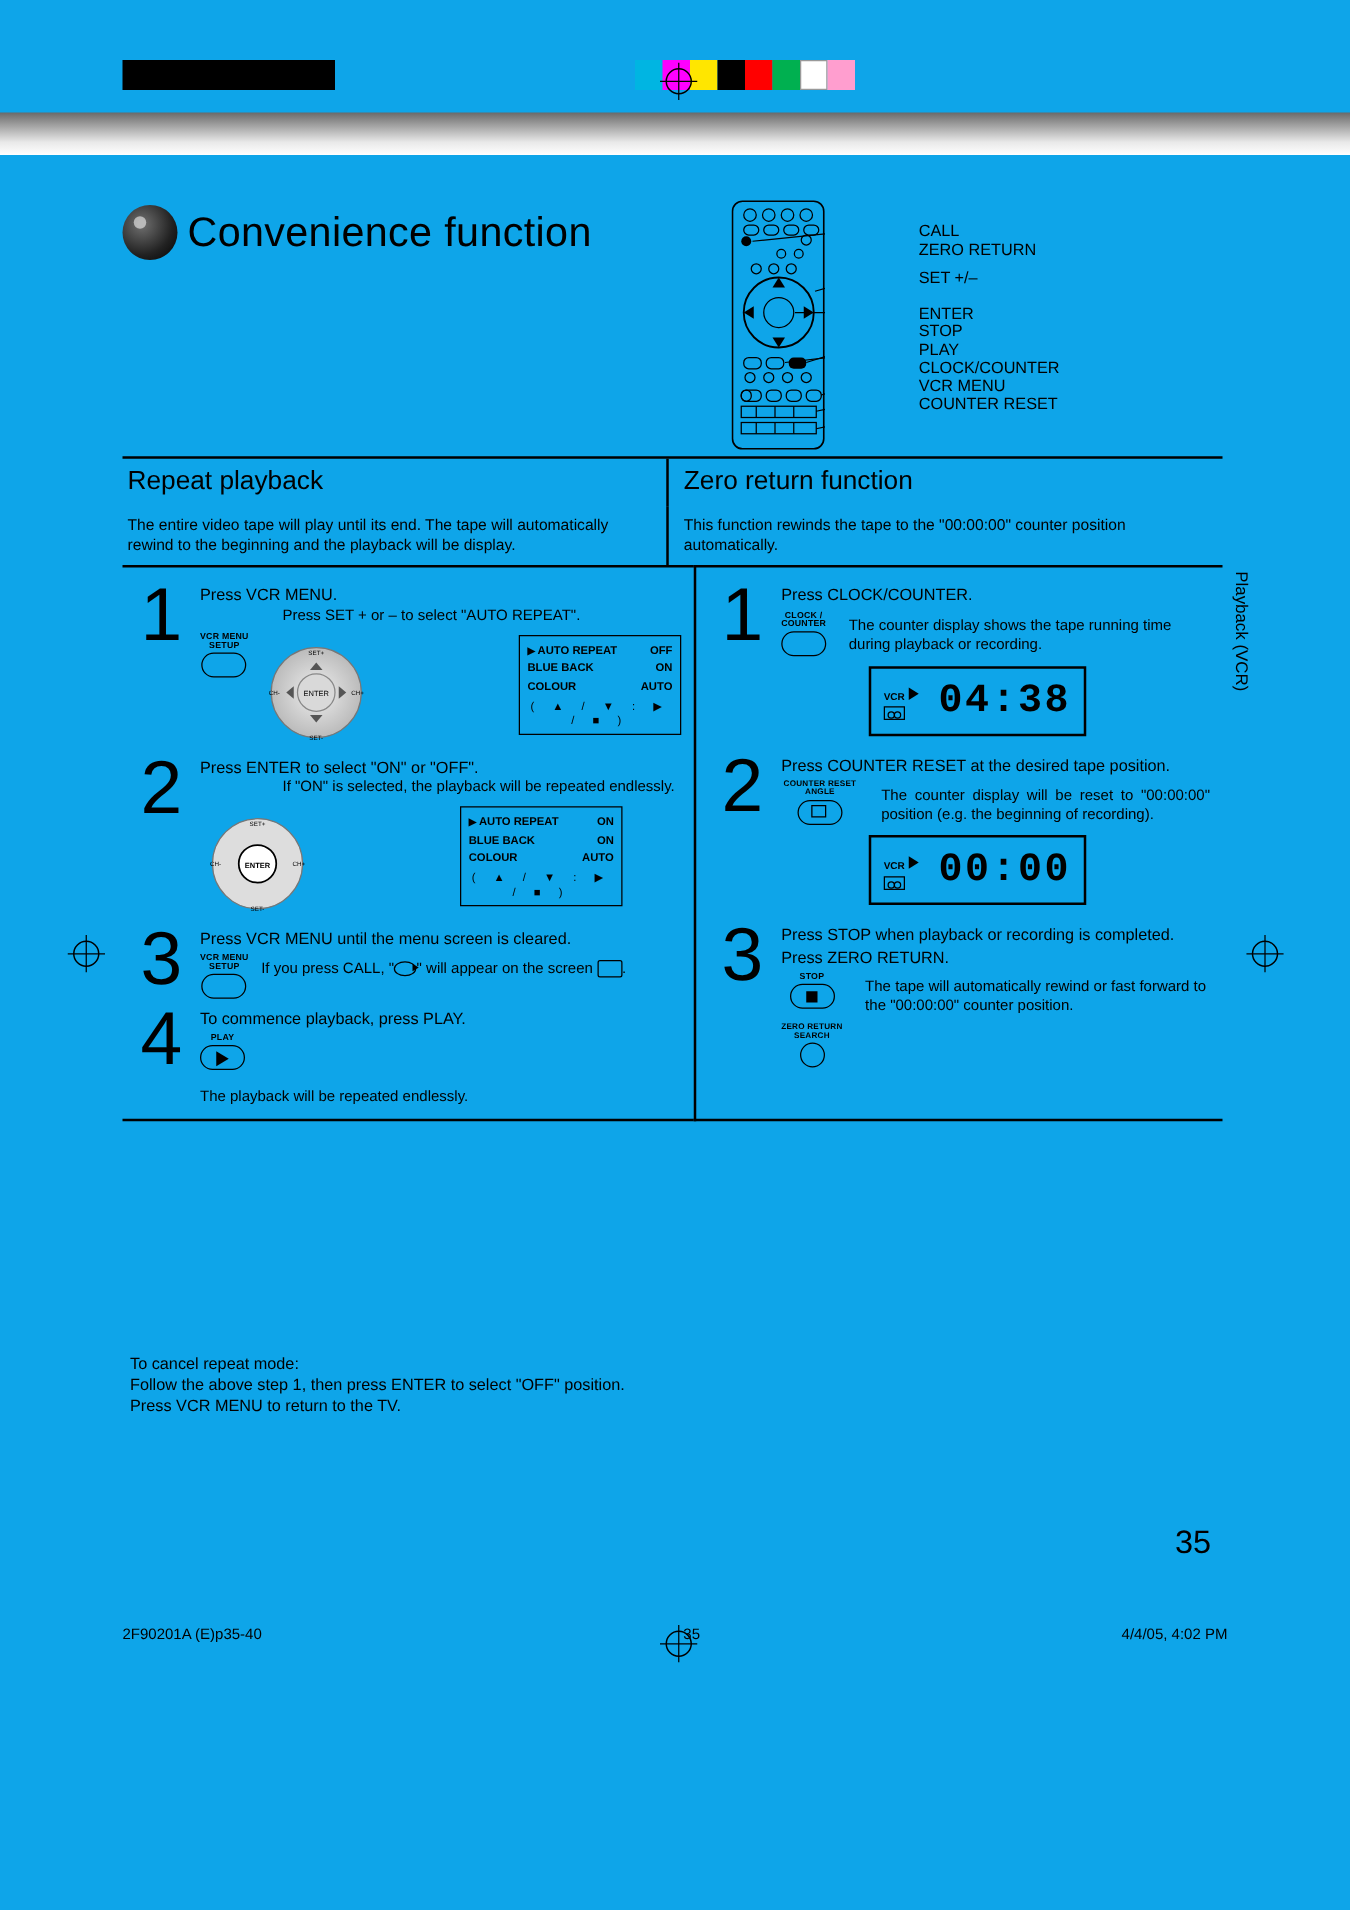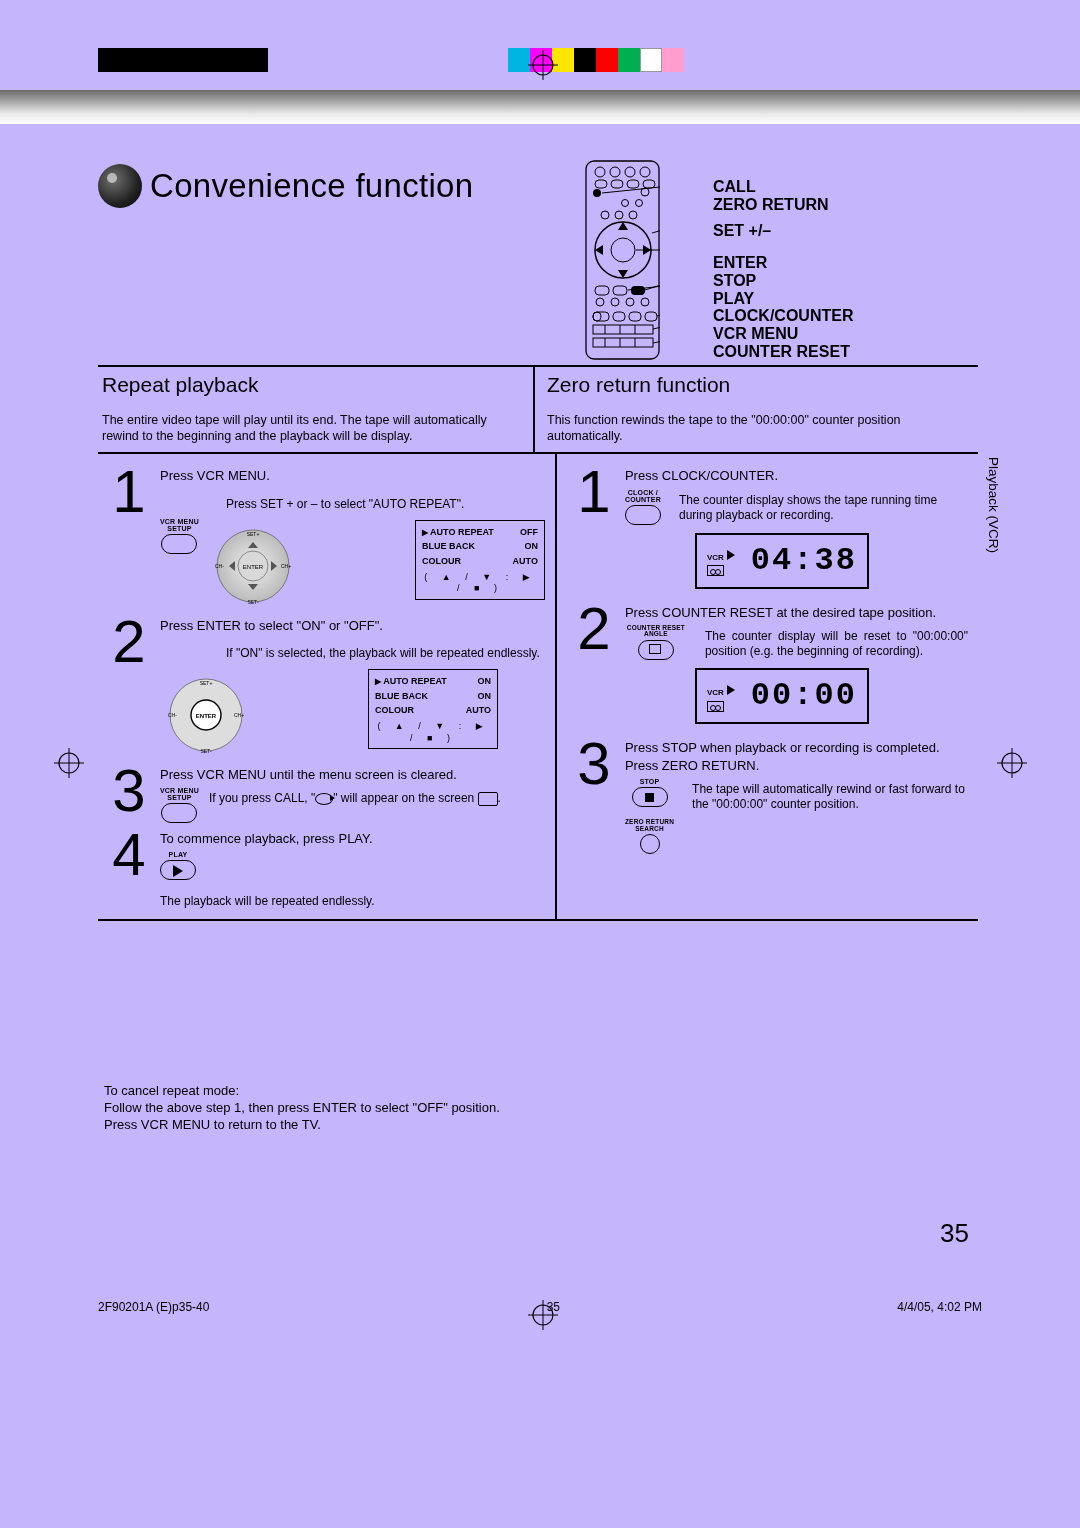--- a/index.html
+++ b/index.html
@@ -1,17 +1,17 @@
 <!DOCTYPE html>
 <html><head>
 <meta charset="utf-8">
 <style>
   * { box-sizing: border-box; margin: 0; padding: 0; }
   body { font-family: Arial, Helvetica, sans-serif; background: #fff; width: 1080px; margin: 0 auto; }
-  .page { width: 1080px; height: 1528px; position: relative; background: #c4b5fd; }
+  .page { width: 1080px; height: 1528px; position: relative; background: #0ea5e9; }
 
   
   .topbar { position: absolute; top: 48px; left: 0; right: 0; height: 30px; display: flex; }
   .tb-black { width: 170px; height: 24px; background: #000; margin-left: 98px; }
   .colorpatch { display: flex; height: 24px; margin-left: 240px; }
   .colorpatch div { width: 22px; height: 24px; }
   .gradbar { position: absolute; top: 90px; left: 0; right: 0; height: 34px; background: linear-gradient(#6a6a6a, #e9e9e9 70%, #fff); }
 
   
   .cropmark { position: absolute; width: 30px; height: 30px; }
@@ -24,40 +24,40 @@
   
   .chapter-head { position: absolute; top: 164px; left: 98px; display: flex; align-items: center; gap: 8px; }
   .chapter-lens { width: 44px; height: 44px; border-radius: 22px; background: radial-gradient(circle at 35% 35%, #666 8%, #222 60%, #000); position: relative; }
   .chapter-lens::after { content:""; position:absolute; left: 9px; top: 9px; width: 10px; height: 10px; border-radius:5px; background: rgba(255,255,255,0.55); }
   .chapter-title { font-size: 33px; font-weight: 400; letter-spacing: 0.3px; }
 
   
   .remote-area { position: absolute; top: 160px; left: 585px; width: 500px; height: 195px; }
   .remote { position: absolute; left: 0; top: 0; width: 75px; height: 200px; }
   .remote svg { width: 75px; height: 200px; }
-  .remote-labels { position: absolute; left: 128px; top: 18px; font-size: 16px; line-height: 1.12; font-weight: bold; }
+  .remote-labels { position: absolute; left: 150px; top: 18px; font-size: 13px; line-height: 1.12; }
   .remote-labels div { white-space: nowrap; }
 
   
   .frame { position: absolute; top: 365px; left: 98px; width: 880px; border-top: 2px solid #000; }
   .colhead-row { display:flex; }
   .colhead { flex:1; font-size: 21px; padding: 6px 4px 8px 4px; }
   .colhead + .colhead { border-left: 2px solid #000; }
   .desc-row { display:flex; }
   .desc { flex:1; font-size: 12.5px; line-height: 1.25; padding: 8px 8px 8px 4px; }
   .desc + .desc { border-left: 2px solid #000; }
 
   .steps-row { display:flex; }
   .steps-col { flex:1; border-top: 2px solid #000; border-bottom: 2px solid #000; padding: 6px 10px 10px 6px; }
   .steps-col + .steps-col { border-left: 2px solid #000; }
   .step { display:flex; gap: 6px; margin-top: 8px; }
   .step-num { font-size: 60px; line-height: 0.8; font-weight: 400; font-family: Arial, sans-serif; width: 50px; text-align:center; }
   .step-body { flex: 1; font-size: 13px; line-height: 1.25; }
   .step-body .lead { font-size: 13px; }
-  .step-body .expl { font-size: 12px; margin-top: 12px; padding-left: 66px; }
+  .step-body .expl { font-size: 12px; margin-top: 0; padding-left: 66px; }
   .step-body .explNoPad { font-size: 12px; margin-top: 4px; }
 
   
   .btn-oval { display:inline-block; border:1.5px solid #000; border-radius: 14px; width: 36px; height: 20px; vertical-align:middle; position:relative; }
   .btn-oval.play::after { content:""; position:absolute; left: 12px; top: 4px; border-left: 10px solid #000; border-top: 6px solid transparent; border-bottom: 6px solid transparent; }
   .btn-oval.stop::after { content:""; position:absolute; left: 12px; top: 5px; width: 9px; height: 9px; background:#000; }
   .btn-round { display:inline-block; border:1.5px solid #000; border-radius: 50%; width: 20px; height:20px; vertical-align:middle; }
   .btn-label { font-size: 7px; font-weight: 700; letter-spacing: 0.2px; display:block; line-height:1; text-align:center; }
 
   

